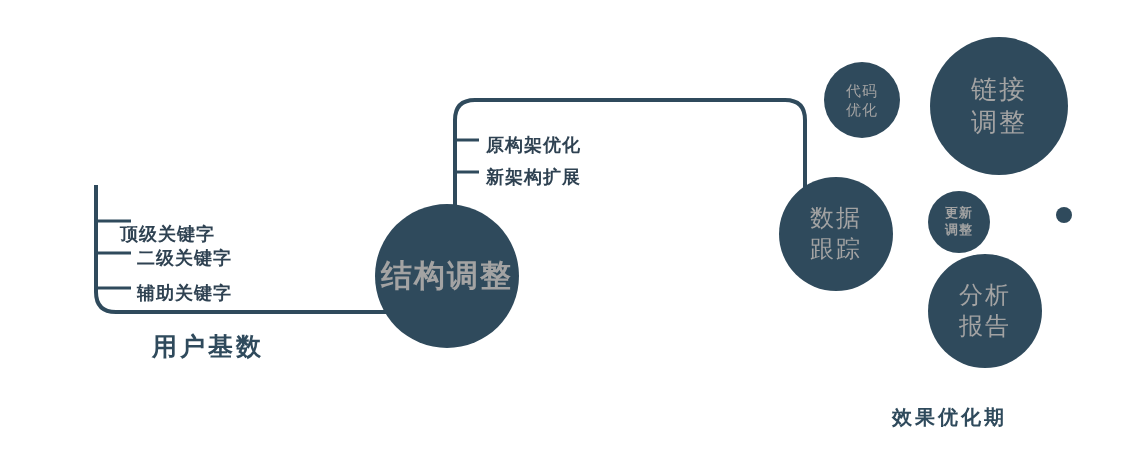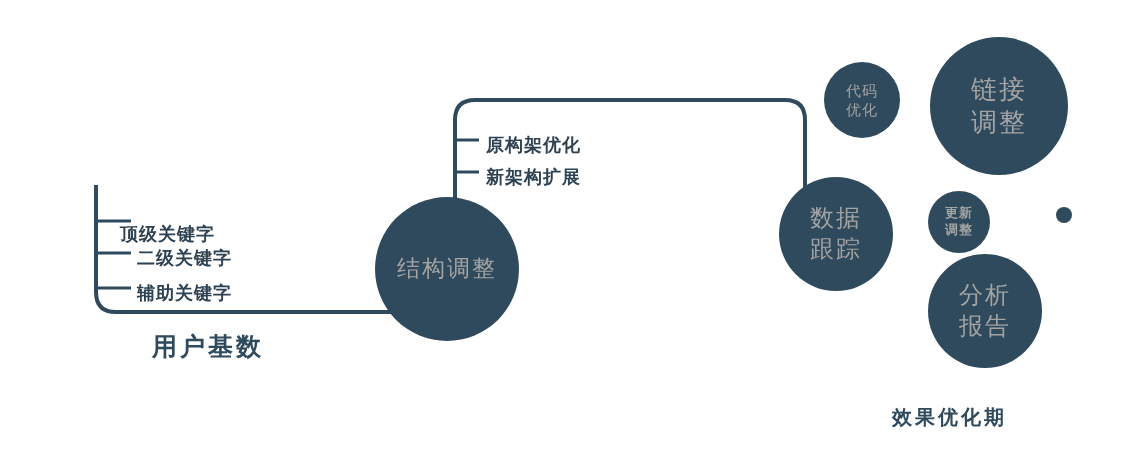--- a/index.html
+++ b/index.html
@@ -14,21 +14,21 @@
   .connectors{position:absolute;left:0;top:0;width:1130px;height:450px;}
   .conn{fill:none;stroke:var(--accent);stroke-width:4;}
   .tickline{stroke:var(--accent);stroke-width:3;}
   .node{
     position:absolute;border-radius:50%;background:var(--accent);color:#a3a3a3;
     display:flex;flex-direction:column;align-items:center;justify-content:center;
     text-align:center;line-height:1.28;letter-spacing:2px;
   }
   .node span{display:block;}
   .node-traffic{left:20px;top:56px;width:152px;height:152px;font-size:27px;font-weight:500;}
-  .node-structure{left:375px;top:197px;width:144px;height:144px;font-size:23px;font-weight:400;}
+  .node-structure{left:375px;top:204px;width:144px;height:144px;font-size:31px;font-weight:700;}
   .node-data{left:779px;top:177px;width:114px;height:114px;font-size:24px;font-weight:500;}
   .node-code{left:824px;top:62px;width:76px;height:76px;font-size:15px;letter-spacing:1px;}
   .node-link{left:930px;top:37px;width:138px;height:138px;font-size:26px;font-weight:500;}
   .node-update{left:928px;top:191px;width:62px;height:62px;font-size:13px;font-weight:700;letter-spacing:1px;text-align:right;}
   .node-report{left:928px;top:254px;width:114px;height:114px;font-size:24px;font-weight:500;}
   .node-dot{left:1056px;top:207px;width:16px;height:16px;}
   .edge-label{
     position:absolute;color:var(--accent);font-weight:600;letter-spacing:3px;white-space:nowrap;
   }
   .label-user-base{left:152px;top:330px;font-size:25px;}

